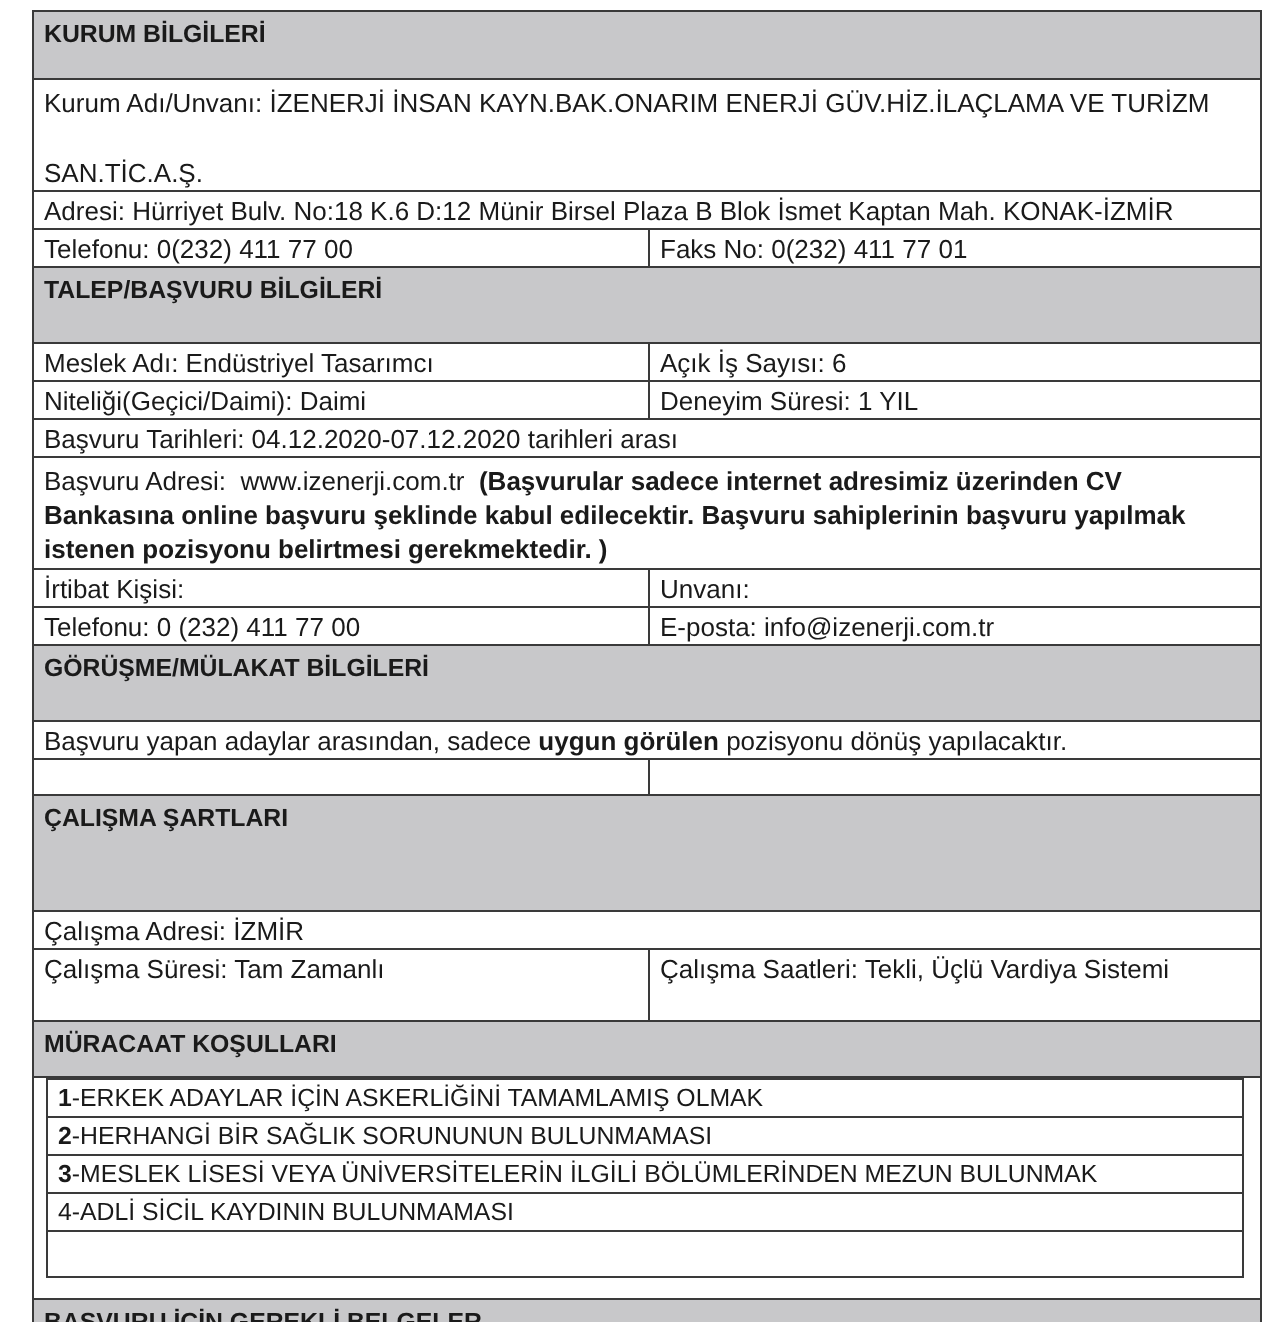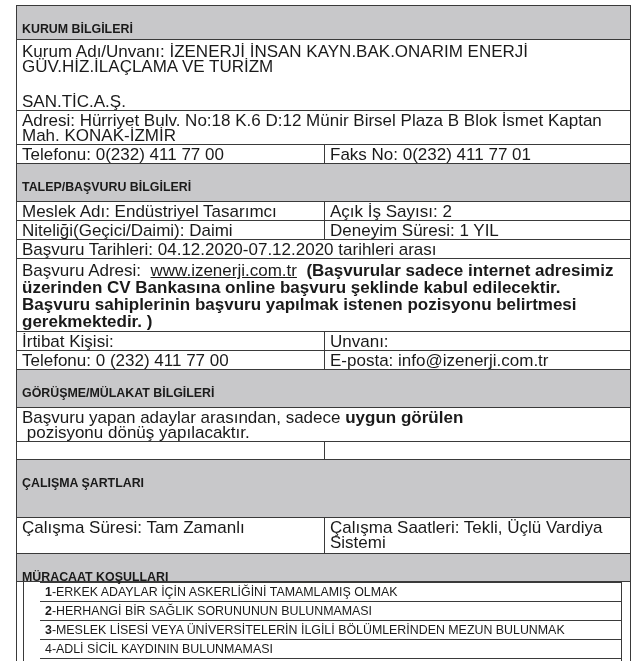--- a/index.html
+++ b/index.html
@@ -1,32 +1,32 @@
 <!DOCTYPE html>
 <html><head>
 <meta charset="utf-8">
 <style>
   html, body { margin: 0; padding: 0; background: #ffffff; }
   body { width: 644px; height: 661px; overflow: hidden; position: relative;
          font-family: "Liberation Sans", sans-serif; color: #1a1a1a; }
   .doc { position: absolute; left: 16px; top: 5px; width: 615px; }
   .row { display: flex; border-left: 1px solid #3a3a3a; border-right: 1px solid #3a3a3a;
-         border-bottom: 1px solid #3a3a3a; box-sizing: border-box; font-size: 17px; }
+         border-bottom: 1px solid #3a3a3a; box-sizing: border-box; font-size: 13px; }
   .row.first { border-top: 1px solid #3a3a3a; }
   .cell { padding: 2px 5px 1px 5px; box-sizing: border-box; line-height: 15px; }
   .cell.left { width: 308px; border-right: 1px solid #3a3a3a; }
   .cell.right { flex: 1; }
   .cell.full { flex: 1; }
   .hdr { background: #c8c8ca; font-weight: bold; font-size: 12.4px; }
-  .hdr .cell { padding-top: 16px; }
+  .hdr .cell { padding-top: 4px; }
   .b { font-weight: bold; }
-  .link { text-decoration: underline; color: #1a1a1a; }
+  .link { color: #1a1a1a; }
   .inner-wrap { border-left: 1px solid #3a3a3a; border-right: 1px solid #3a3a3a;
                 border-bottom: 1px solid #3a3a3a; padding: 0 8px 0 6px; box-sizing: border-box; }
-  .inner { border: 1px solid #3a3a3a; border-top: none; padding-left: 16px; }
+  .inner { border: 1px solid #3a3a3a; border-top: none; }
   .inner .irow { border-bottom: 1px solid #3a3a3a; padding: 2px 5px 1px 5px; font-size: 12.4px; line-height: 15px; }
   .inner .irow:first-child { border-top: 1px solid #3a3a3a; }
   .inner .irow.empty { height: 19px; border-bottom: none; }
 </style>
 </head>
 <body>
 
 <div class="doc">
 
   <div class="row first hdr" style="height:35px">
@@ -44,21 +44,21 @@
   <div class="row">
     <div class="cell left">Telefonu: 0(232) 411 77 00</div>
     <div class="cell right">Faks No: 0(232) 411 77 01</div>
   </div>
 
   <div class="row hdr" style="height:38px">
     <div class="cell full">TALEP/BAŞVURU BİLGİLERİ</div>
   </div>
   <div class="row">
     <div class="cell left">Meslek Adı:  Endüstriyel Tasarımcı</div>
-    <div class="cell right">Açık İş Sayısı: 2</div>
+    <div class="cell right">Açık İş Sayısı: 6</div>
   </div>
   <div class="row">
     <div class="cell left">Niteliği(Geçici/Daimi): Daimi</div>
     <div class="cell right">Deneyim Süresi: 1 YIL</div>
   </div>
   <div class="row">
     <div class="cell full">Başvuru Tarihleri: 04.12.2020-07.12.2020 tarihleri arası</div>
   </div>
   <div class="row">
     <div class="cell full" style="line-height:17px;padding-top:3px">
@@ -83,20 +83,23 @@
     </div>
   </div>
   <div class="row" style="height:18px">
     <div class="cell left"></div>
     <div class="cell right"></div>
   </div>
 
   <div class="row hdr" style="height:58px">
     <div class="cell full">ÇALIŞMA ŞARTLARI</div>
   </div>
+  <div class="row">
+    <div class="cell full">Çalışma Adresi: İZMİR</div>
+  </div>
   <div class="row" style="height:36px">
     <div class="cell left">Çalışma Süresi: Tam Zamanlı</div>
     <div class="cell right">Çalışma Saatleri: Tekli, Üçlü Vardiya Sistemi</div>
   </div>
 
   <div class="row hdr" style="height:28px">
     <div class="cell full">MÜRACAAT KOŞULLARI</div>
   </div>
   <div class="inner-wrap" style="padding-bottom:10px">
     <div class="inner">

